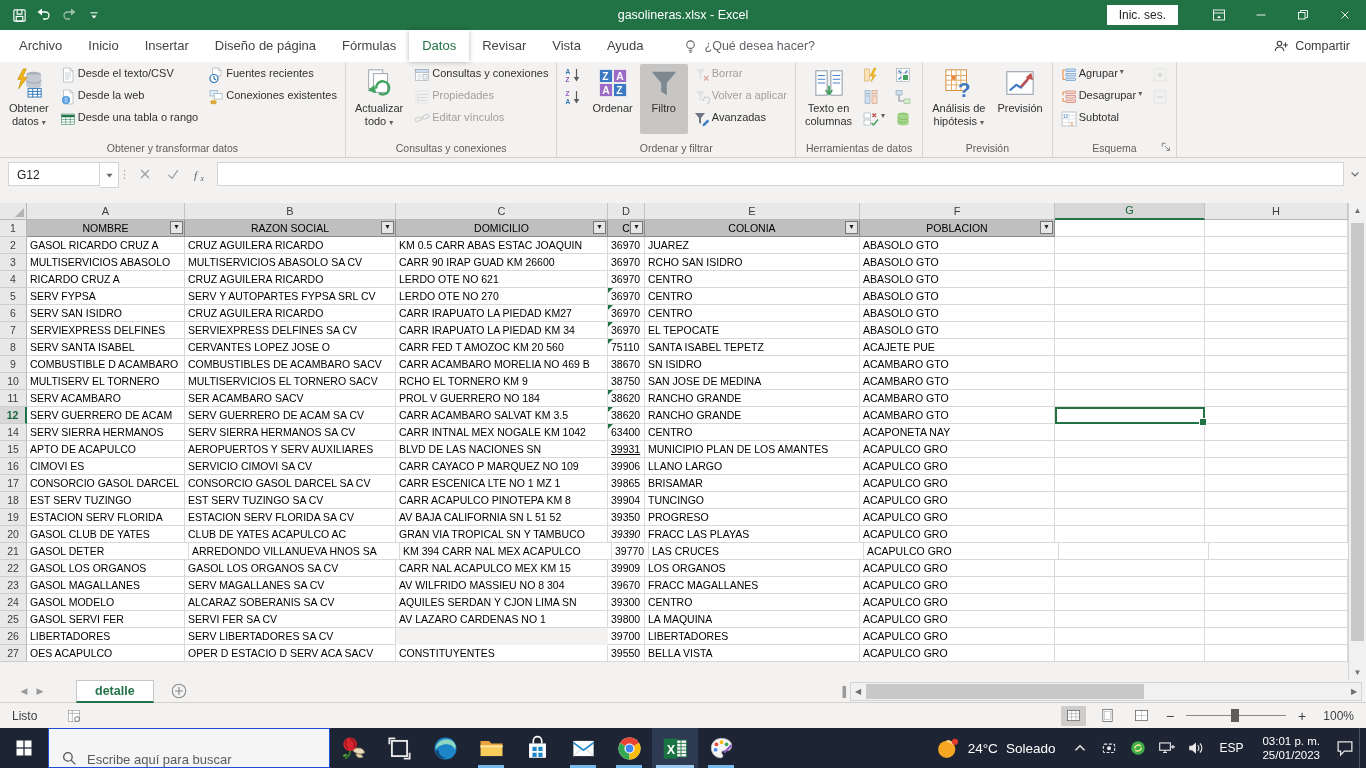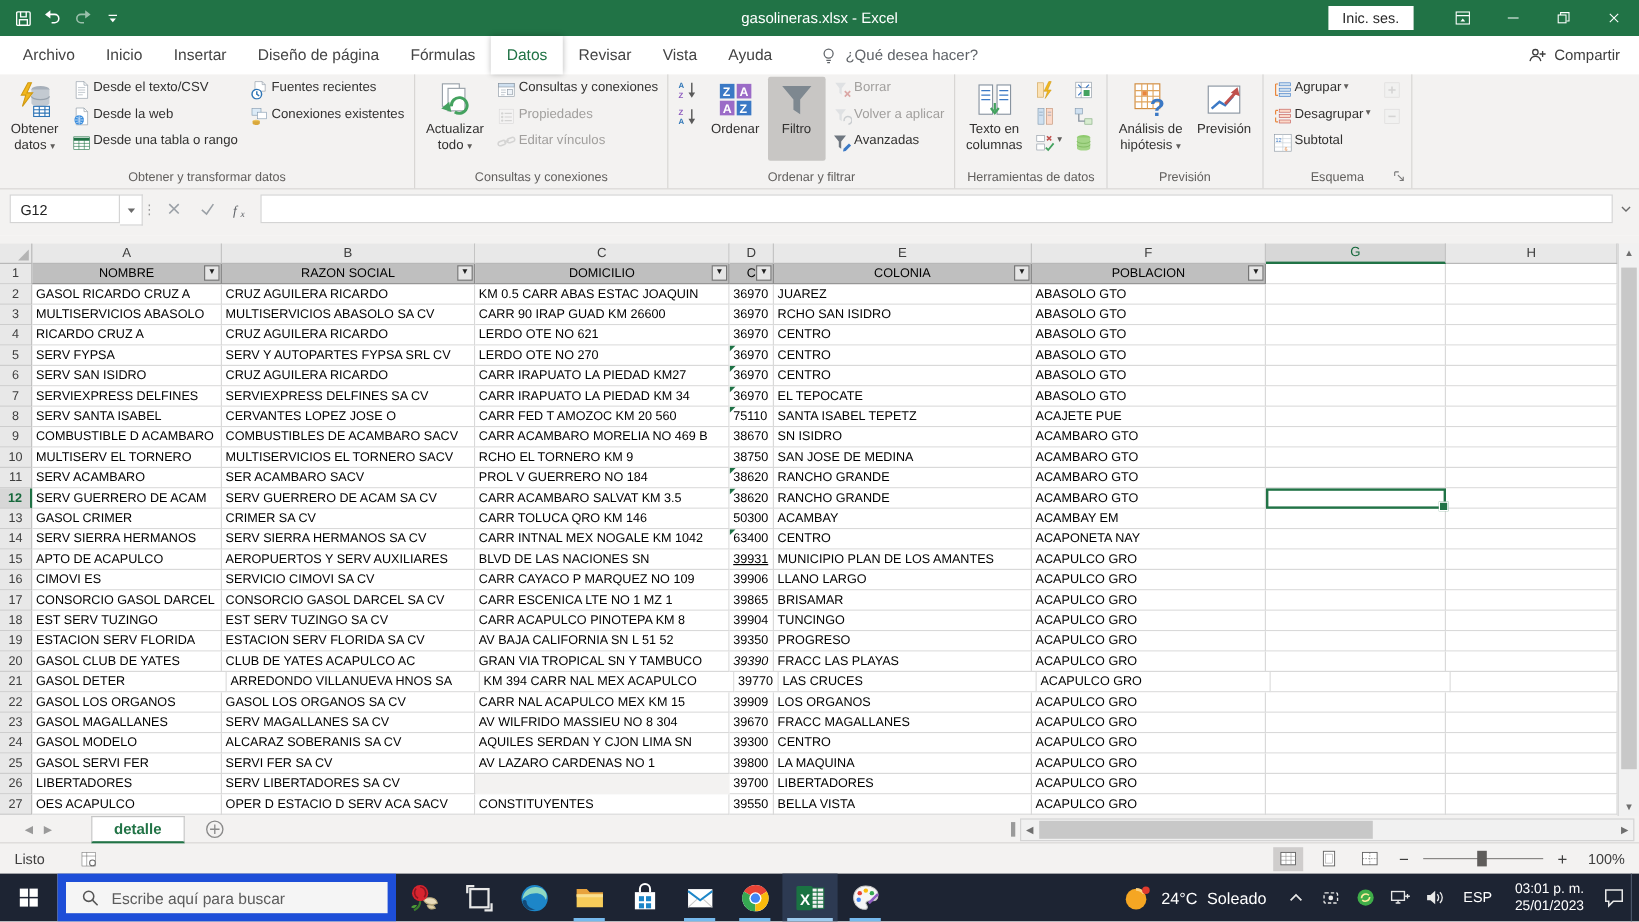--- a/index.html
+++ b/index.html
@@ -96,21 +96,21 @@
   .zoomthumb{position:absolute;left:45px;top:-6px;width:8px;height:13px;background:#5f5d5b;}
   .zoomlabel{width:36px;text-align:right;}
 
   
   #taskbar{position:absolute;top:728px;height:40px;left:0;right:0;background:#1d2433;display:flex;align-items:center;color:#fff;}
   .tb-item{width:46px;height:40px;display:flex;align-items:center;justify-content:center;position:relative;cursor:pointer;flex:none;}
   .tb-item.start{width:48px;}
   .tb-item.running:after{content:"";position:absolute;bottom:0;left:10px;right:10px;height:3px;background:#76b9ed;}
   .tb-item.activeapp{background:#2d3a52;}
   .tb-item.activeapp:after{left:4px;right:4px;background:#9ecbef;}
-  .tsearch{width:282px;height:40px;background:#f5f5f5;border:7px solid #1d4ed8;display:flex;align-items:center;gap:9px;padding-left:12px;box-sizing:border-box;cursor:text;flex:none;}
+  .tsearch{width:282px;height:40px;background:#f5f5f5;border:1px solid #1d4ed8;display:flex;align-items:flex-end;gap:9px;padding-left:12px;box-sizing:border-box;cursor:text;flex:none;}
   .tsearch-text{color:#5c5c5c;font-size:13px;}
   #taskbar-apps{display:flex;height:40px;}
   .tray{margin-left:auto;display:flex;align-items:center;height:100%;}
   .weather{display:flex;align-items:center;gap:8px;padding:0 10px;font-size:13.5px;cursor:pointer;}
   .trayicon{width:29px;height:40px;display:flex;align-items:center;justify-content:center;cursor:pointer;}
   .lang{font-size:12px;padding:0 9px;cursor:pointer;}
   .clock{display:flex;flex-direction:column;align-items:center;justify-content:center;font-size:11.5px;line-height:14px;padding:0 10px;cursor:pointer;text-align:center;}
   .showdesk{width:6px;height:40px;border-left:1px solid #4a5468;cursor:pointer;}
 </style>
 </head>
@@ -779,31 +779,20 @@
           <div class="gcell" style="width: 143px;"></div>
         </div>
         <div class="grow">
           <div class="rowhdr sel">12</div>
           <div class="gcell" style="width: 158px;">SERV GUERRERO DE ACAM</div>
           <div class="gcell" style="width: 211px;">SERV GUERRERO DE ACAM SA CV</div>
           <div class="gcell" style="width: 212px;">CARR ACAMBARO SALVAT KM 3.5</div>
           <div class="gcell" style="width: 37px;">38620<span class="flagtri"></span></div>
           <div class="gcell" style="width: 215px;">RANCHO GRANDE</div>
           <div class="gcell" style="width: 195px;">ACAMBARO GTO</div>
-          <div class="gcell" style="width: 150px;"></div>
-          <div class="gcell" style="width: 143px;"></div>
-        </div>
-        <div class="grow">
-          <div class="rowhdr">13</div>
-          <div class="gcell" style="width: 158px;">GASOL CRIMER</div>
-          <div class="gcell" style="width: 211px;">CRIMER SA CV</div>
-          <div class="gcell" style="width: 212px;">CARR TOLUCA QRO KM 146</div>
-          <div class="gcell" style="width: 37px;">50300</div>
-          <div class="gcell" style="width: 215px;">ACAMBAY</div>
-          <div class="gcell" style="width: 195px;">ACAMBAY EM</div>
           <div class="gcell" style="width: 150px;"></div>
           <div class="gcell" style="width: 143px;"></div>
         </div>
         <div class="grow">
           <div class="rowhdr">14</div>
           <div class="gcell" style="width: 158px;">SERV SIERRA HERMANOS</div>
           <div class="gcell" style="width: 211px;">SERV SIERRA HERMANOS SA CV</div>
           <div class="gcell" style="width: 212px;">CARR INTNAL MEX NOGALE KM 1042</div>
           <div class="gcell" style="width: 37px;">63400<span class="flagtri"></span></div>
           <div class="gcell" style="width: 215px;">CENTRO</div>

